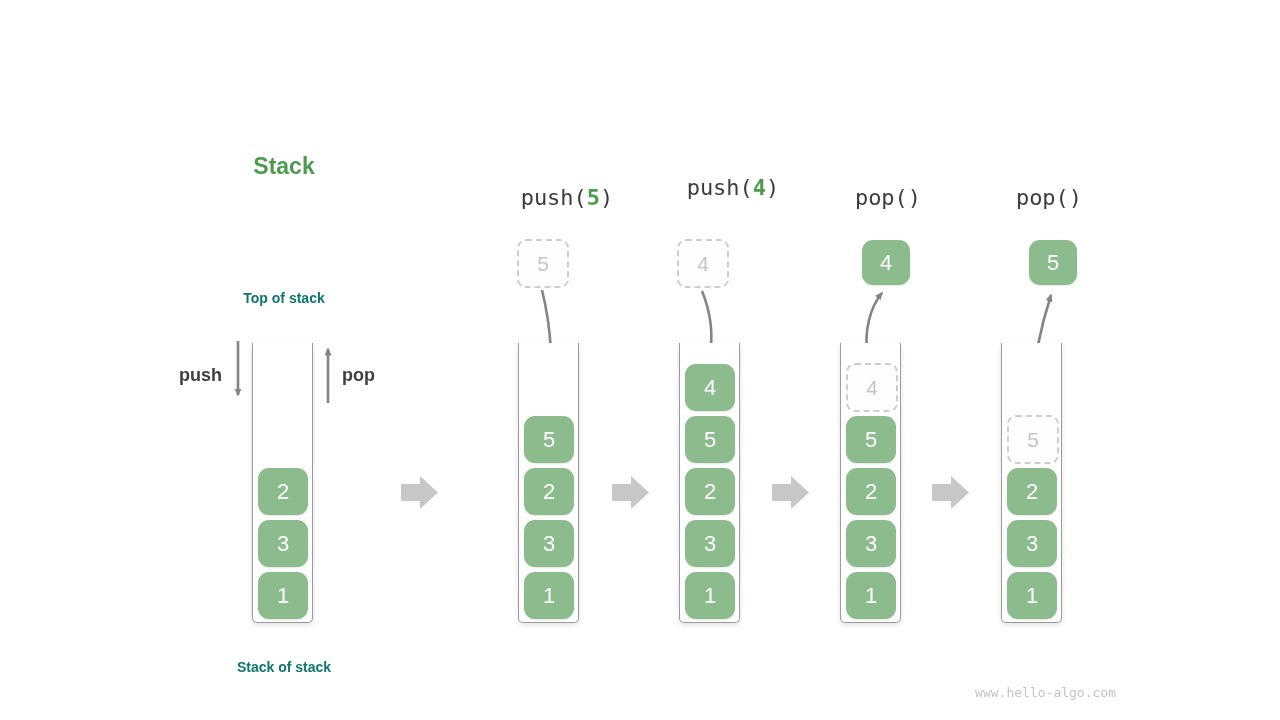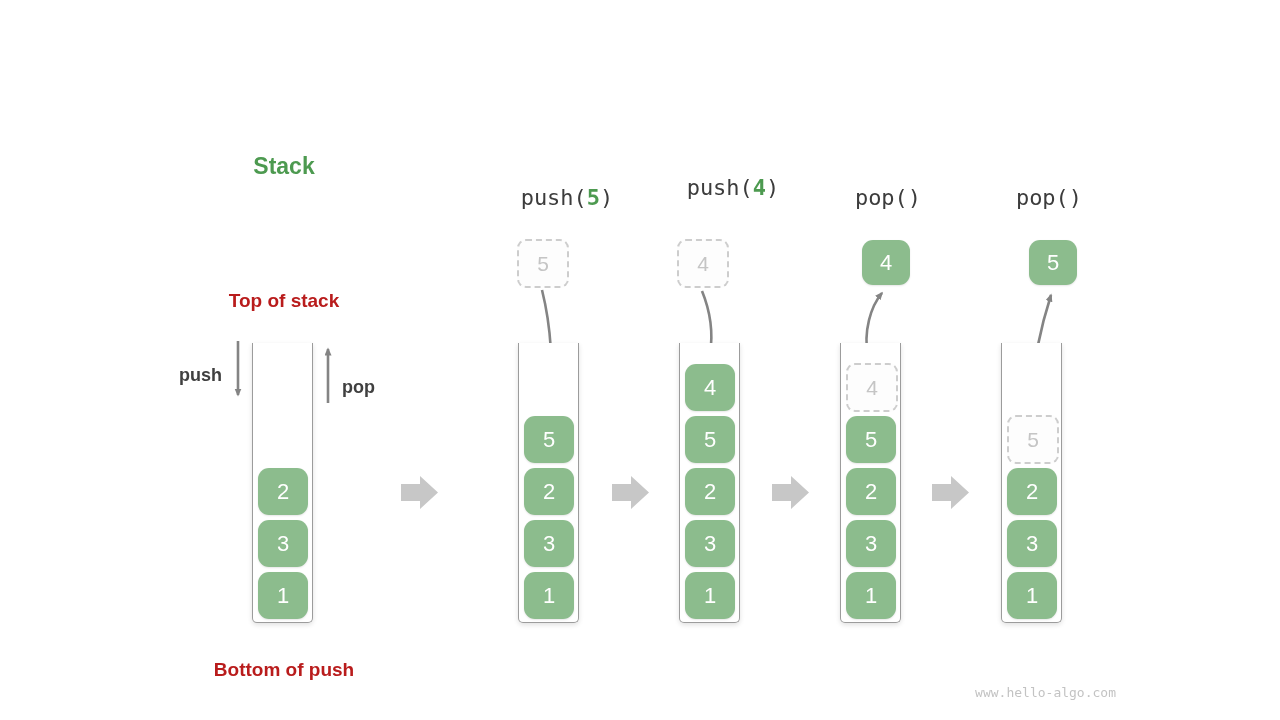--- a/index.html
+++ b/index.html
@@ -6,21 +6,21 @@
   .canvas{
     position:relative;width:1156px;height:720px;background:#ffffff;
     font-family:"Liberation Sans",sans-serif;overflow:hidden;margin-top:43px;
   }
   .abs{position:absolute;}
   .title{
     font-size:23px;font-weight:bold;color:#4d9a50;
     transform:translateX(-50%);white-space:nowrap;
   }
   .side-label{
-    font-size:19px;font-weight:bold;color:#b91c1c;
+    font-size:14px;font-weight:bold;color:#0f766e;
     transform:translateX(-50%);white-space:nowrap;
   }
   .pp-label{
     font-size:18px;font-weight:bold;color:#404040;white-space:nowrap;
   }
   .op-label{
     font-family:"DejaVu Sans Mono","Liberation Mono",monospace;
     font-size:22px;color:#3c3c3c;transform:translateX(-50%);white-space:nowrap;text-align:center;
   }
   .op-label .arg{color:#4d9a50;font-weight:bold;}
@@ -71,23 +71,23 @@
     <g fill="#c7c7c7">
       <polygon points="0,8 19,8 19,0 37,16.5 19,33 19,25 0,25" transform="translate(401,433)"></polygon>
       <polygon points="0,8 19,8 19,0 37,16.5 19,33 19,25 0,25" transform="translate(612,433)"></polygon>
       <polygon points="0,8 19,8 19,0 37,16.5 19,33 19,25 0,25" transform="translate(772,433)"></polygon>
       <polygon points="0,8 19,8 19,0 37,16.5 19,33 19,25 0,25" transform="translate(932,433)"></polygon>
     </g>
   </svg>
 
   <div class="abs title" style="left:284px;top:110px;">Stack</div>
   <div class="abs side-label" style="left:284px;top:247px;">Top of stack</div>
-  <div class="abs side-label" style="left:284px;top:616px;">Bottom of push</div>
+  <div class="abs side-label" style="left:284px;top:616px;">Stack of stack</div>
   <div class="abs pp-label" style="left:150px;top:322px;width:72px;text-align:right;">push</div>
-  <div class="abs pp-label" style="left:342px;top:334px;">pop</div>
+  <div class="abs pp-label" style="left:342px;top:322px;">pop</div>
 
   <div class="abs op-label" style="left:567px;top:142px;"><span>push(</span><span class="arg">5</span><span>)</span></div>
   <div class="abs op-label" style="left:733px;top:132px;"><span>push(</span><span class="arg">4</span><span>)</span></div>
   <div class="abs op-label" style="left:888px;top:142px;"><span>pop()</span></div>
   <div class="abs op-label" style="left:1049px;top:142px;"><span>pop()</span></div>
 
   <div class="abs cell-dashed" style="left:517px;top:196px;">5</div>
   <div class="abs cell-dashed" style="left:677px;top:196px;">4</div>
   <div class="abs cell" style="left:862px;top:197px;width:48px;height:45px;">4</div>
   <div class="abs cell" style="left:1029px;top:197px;width:48px;height:45px;">5</div>

